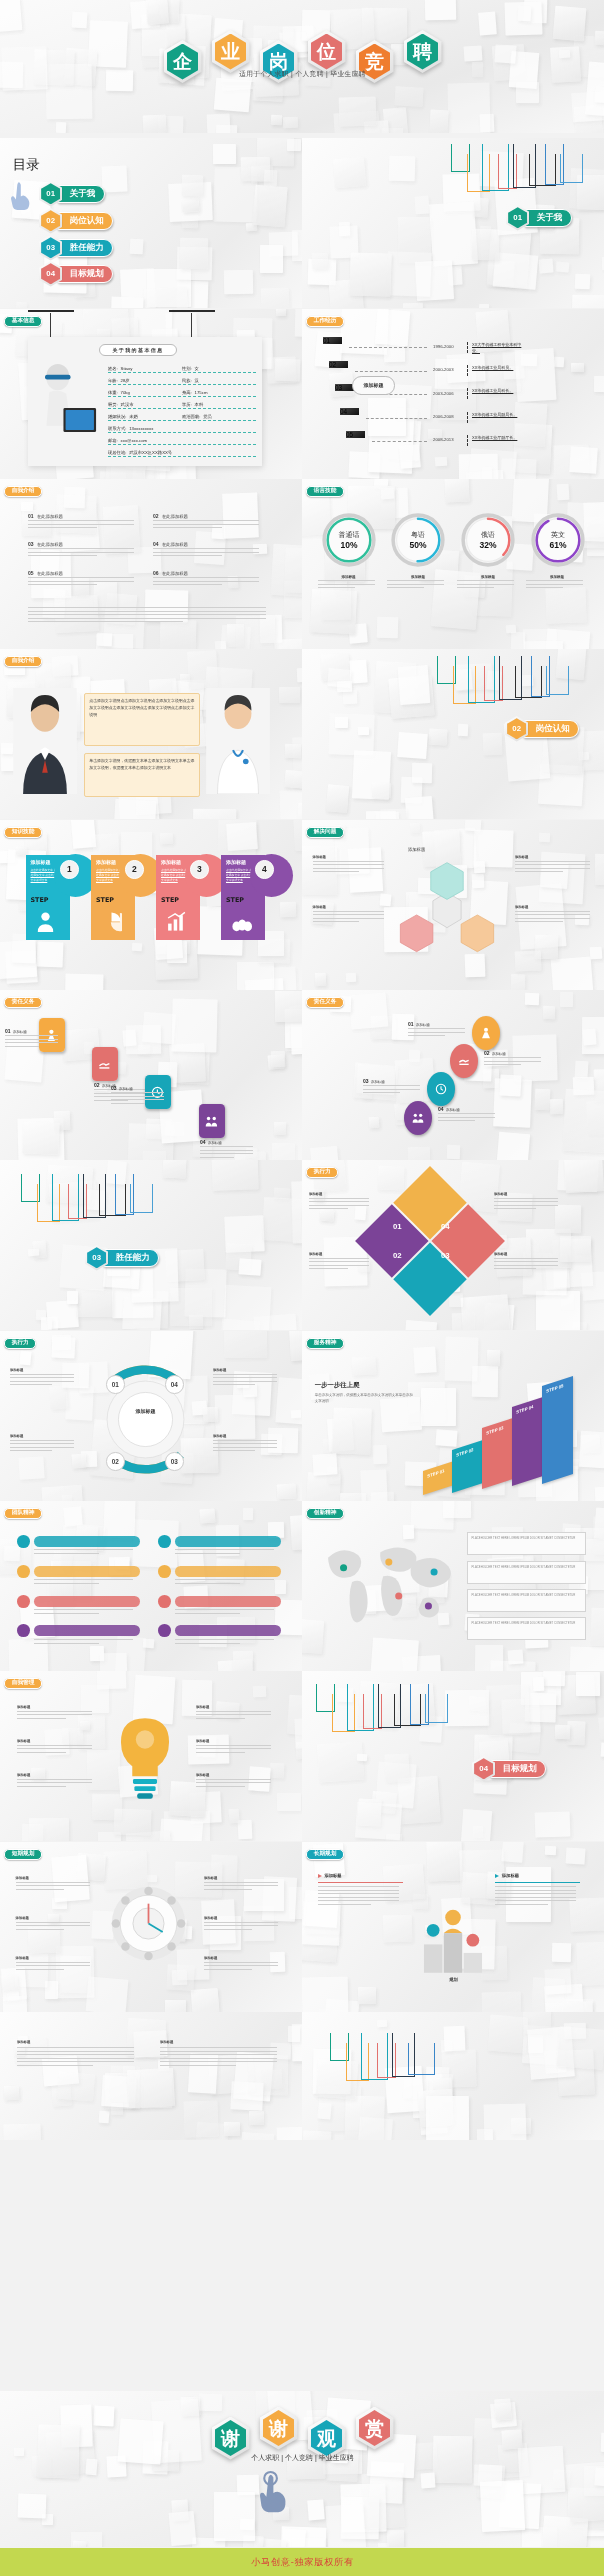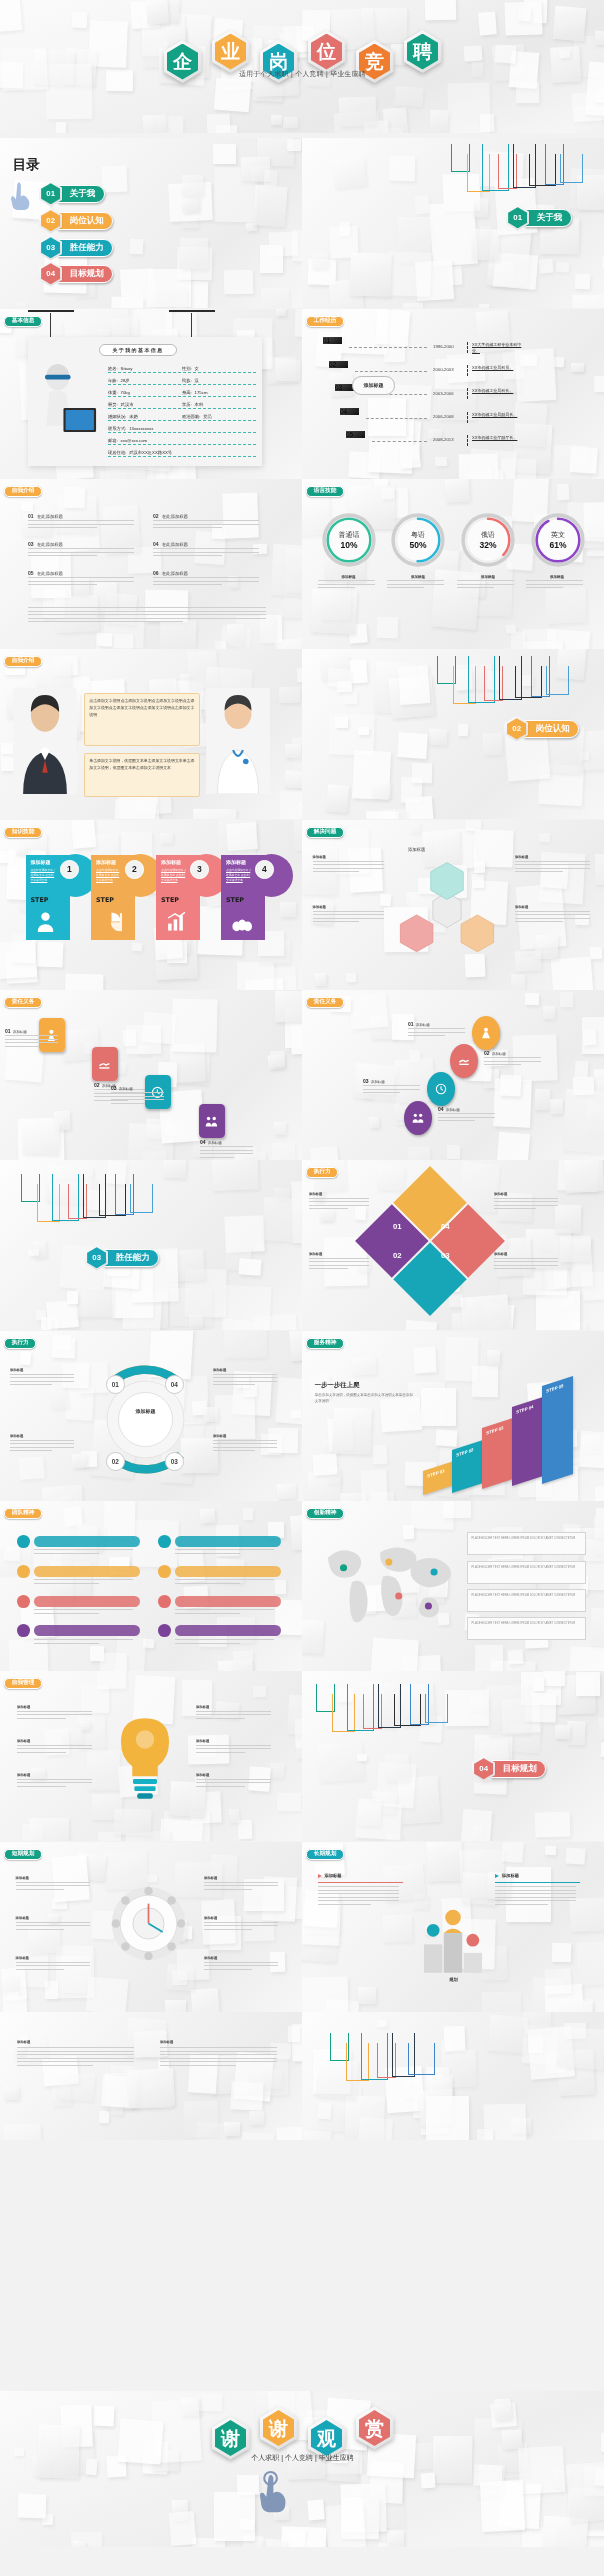--- a/index.html
+++ b/index.html
@@ -237,21 +237,21 @@
           <i class="d" style="left:251px;top:28px;width:22px;height:15.6px;transform:rotate(-2.2deg);opacity:0.41"></i>
           <i class="" style="left:264px;top:32px;width:12.8px;height:15.6px;transform:rotate(1.7deg);opacity:0.39"></i>
           <i class="" style="left:177px;top:109px;width:35px;height:33px;transform:rotate(1.1deg);opacity:0.54"></i>
           <i class="d" style="left:180px;top:100px;width:28px;height:31px;transform:rotate(0.7deg);opacity:0.55"></i>
           <i class="" style="left:111px;top:159px;width:32px;height:40px;transform:rotate(1.6deg);opacity:0.87"></i>
           <i class="" style="left:44px;top:101px;width:43px;height:54px;transform:rotate(1.2deg);opacity:0.87"></i>
           <i class="" style="left:292px;top:92px;width:43px;height:31px;transform:rotate(-0.3deg);opacity:0.50"></i>
           <i class="" style="left:45px;top:116px;width:14px;height:18.5px;transform:rotate(-3.6deg);opacity:0.45"></i>
           <i class="d" style="left:254px;top:48px;width:32px;height:40px;transform:rotate(4.6deg);opacity:0.72"></i>
         </div>
-  <div style="position:absolute;left:12.8px;top:18px;font-size:13.5px;color:#222;font-weight:700;">目录</div>
+  <div style="position:absolute;left:12.8px;top:18px;font-size:13.5px;color:#222;font-weight:400;">目录</div>
   <svg style="position:absolute;left:11.4px;top:41px;width:21px;height:31px" viewBox="0 0 30 44">
     <path d="M9 8 q2-7 5 0 l0 17 q5-4 9 2 q4 4 3 10 q-1 7 -7 7 l-10 0 q-6 0 -7 -7 l-2 -9 q0-5 4-3 l3 4 z" fill="#a9bfe0"></path>
   </svg>
   <div class="secnum" style="left:39px;top:43px;">
       <div class="hxw">
             <div class="hx" style="background:#13a085">01</div>
           </div>
       <div class="bar" style="background:#13a085">关于我</div>
     </div>
         <div class="secnum" style="left:39px;top:70px;">
@@ -2171,14 +2171,17 @@
       </div>
     </div>
       </div>
     <div class="closing-sub">个人求职 | 个人竞聘 | 毕业生应聘</div>
     <svg class="hand" viewBox="0 0 44 62">
       <circle cx="15" cy="13" r="9" fill="none" stroke="#8296b8" stroke-width="3"></circle>
       <path d="M12 12 q3 -8 7 0 l0 22 q7 -5 13 2 q5 5 4 14 q-1 10 -10 11 l-14 0 q-8 -1 -10 -9 l-2 -14 q0 -6 5 -4 l4 5 z" fill="#8296b8"></path>
     </svg>
   </div>
 
+  <div class="footer-bar">
+    <span>小马创意-独家版权所有</span>
+  </div>
 </div>
 
 
 </body></html>

